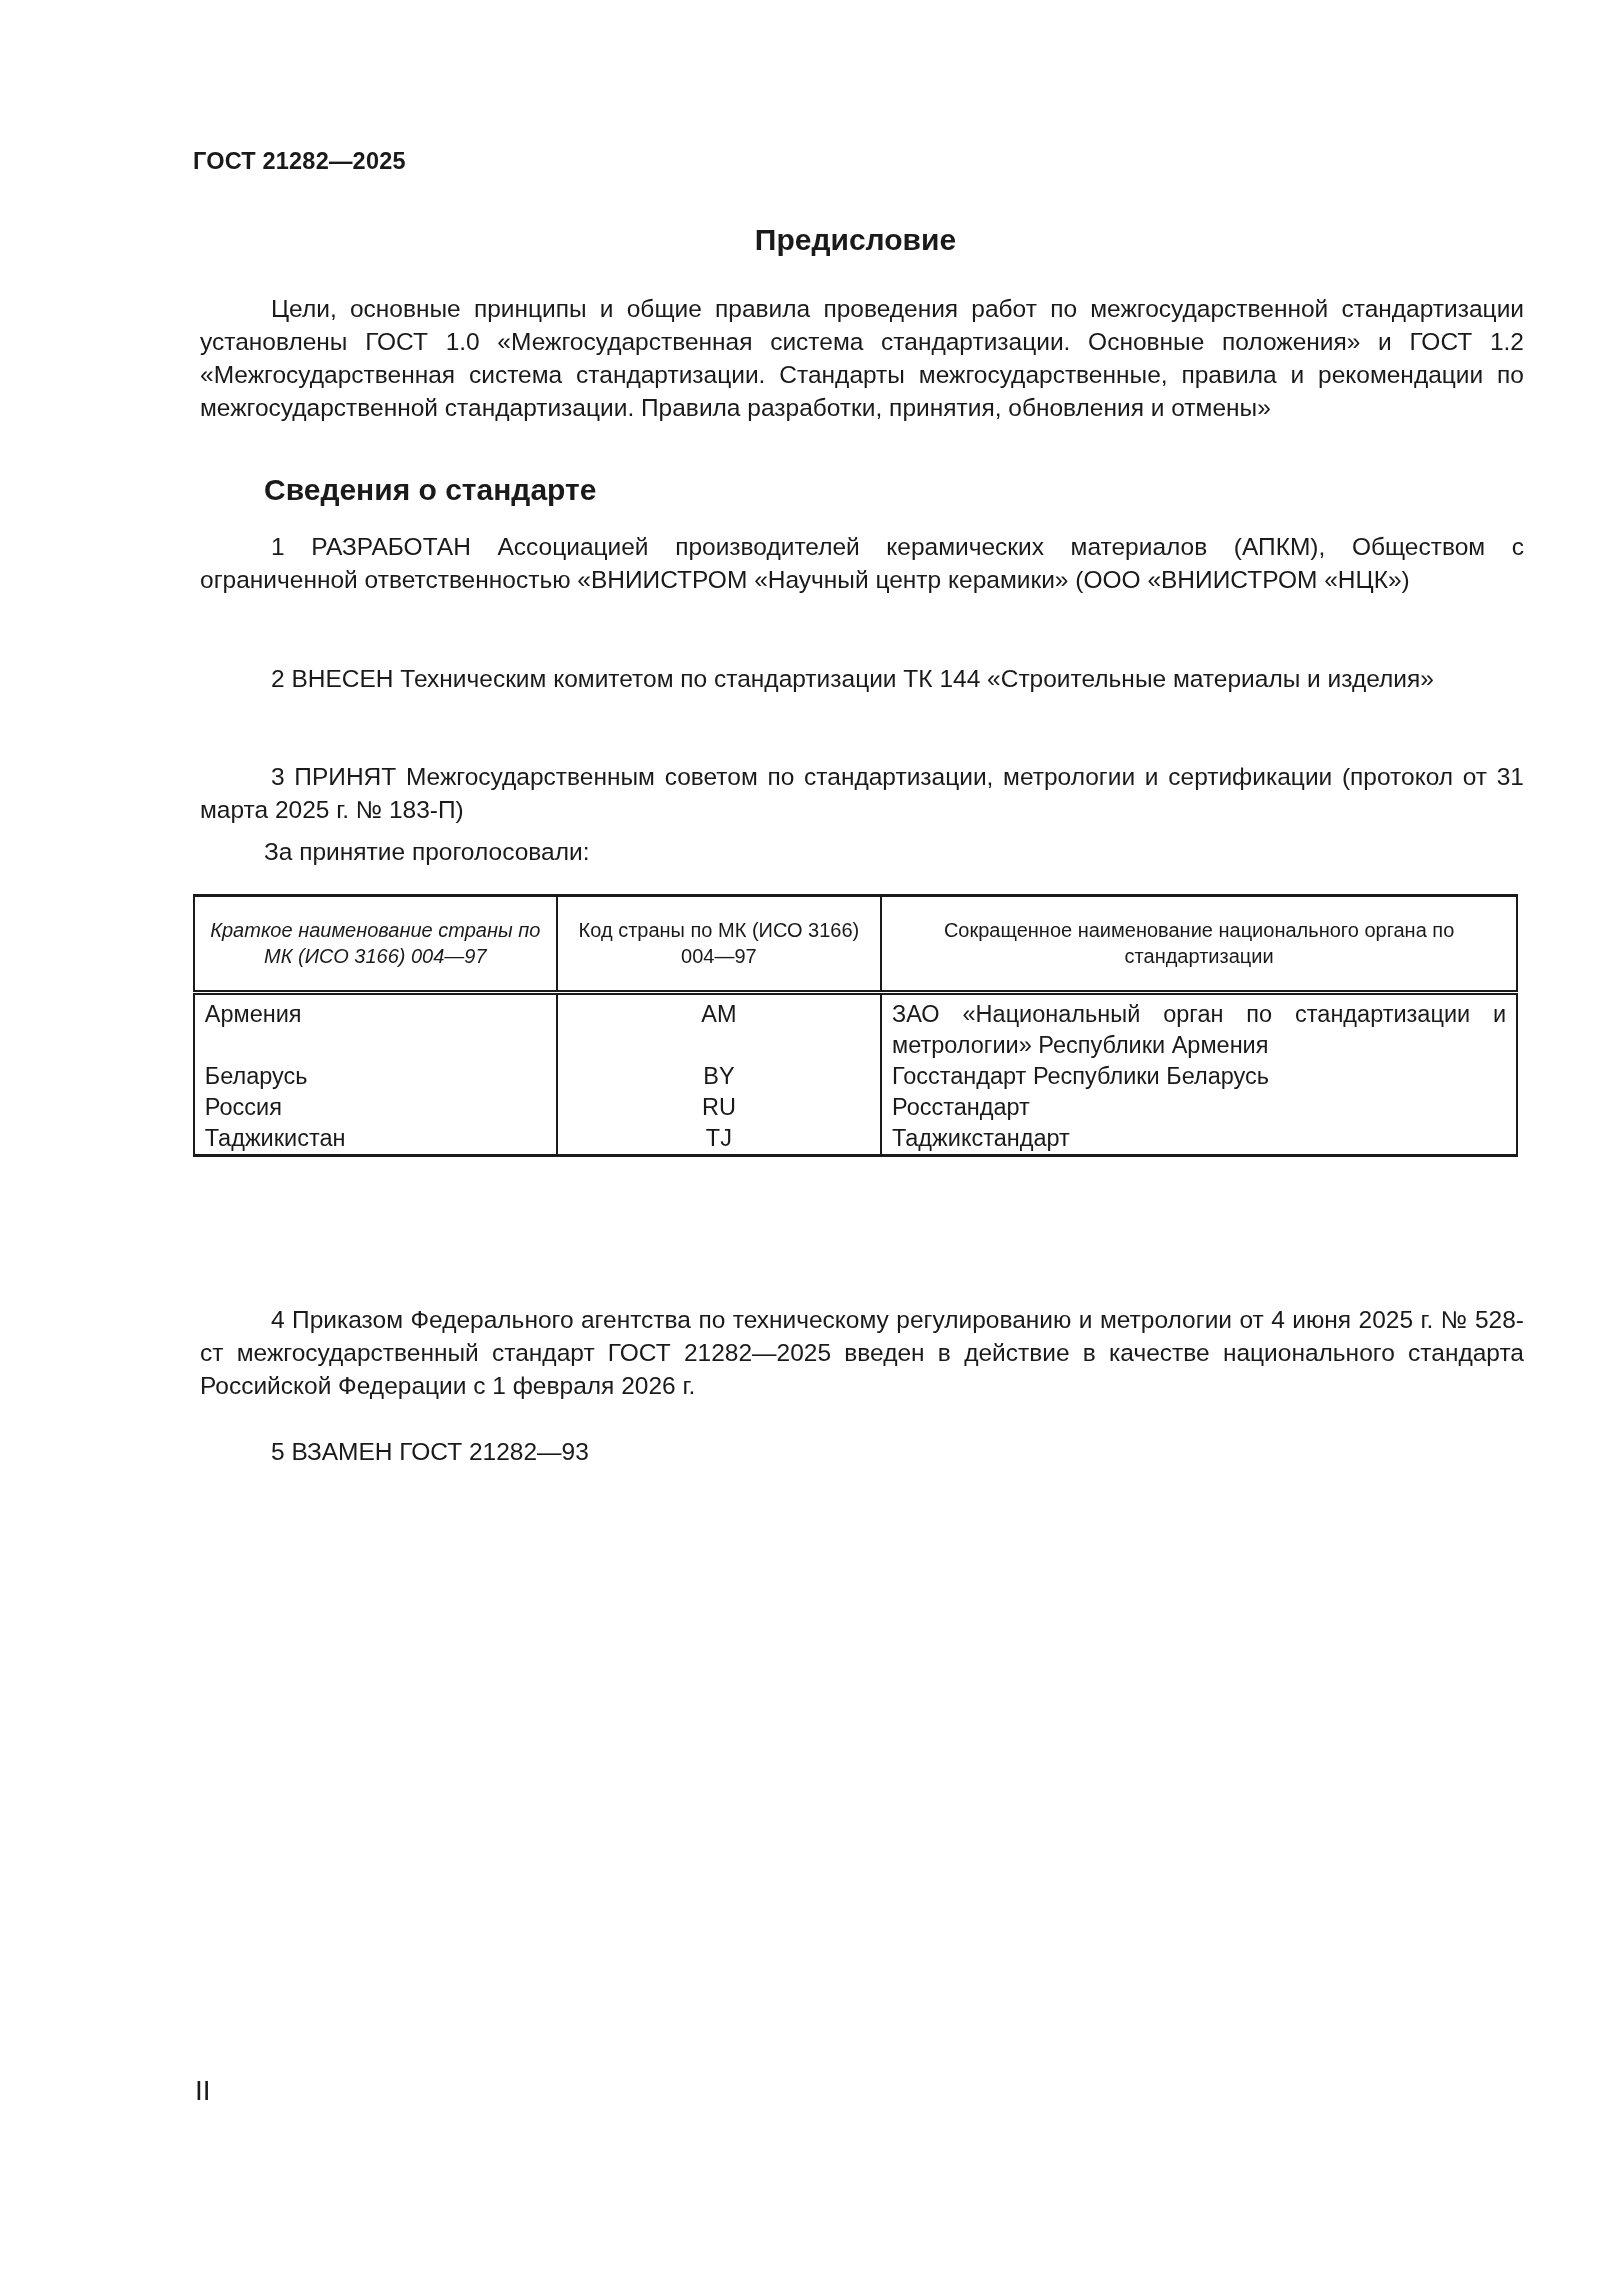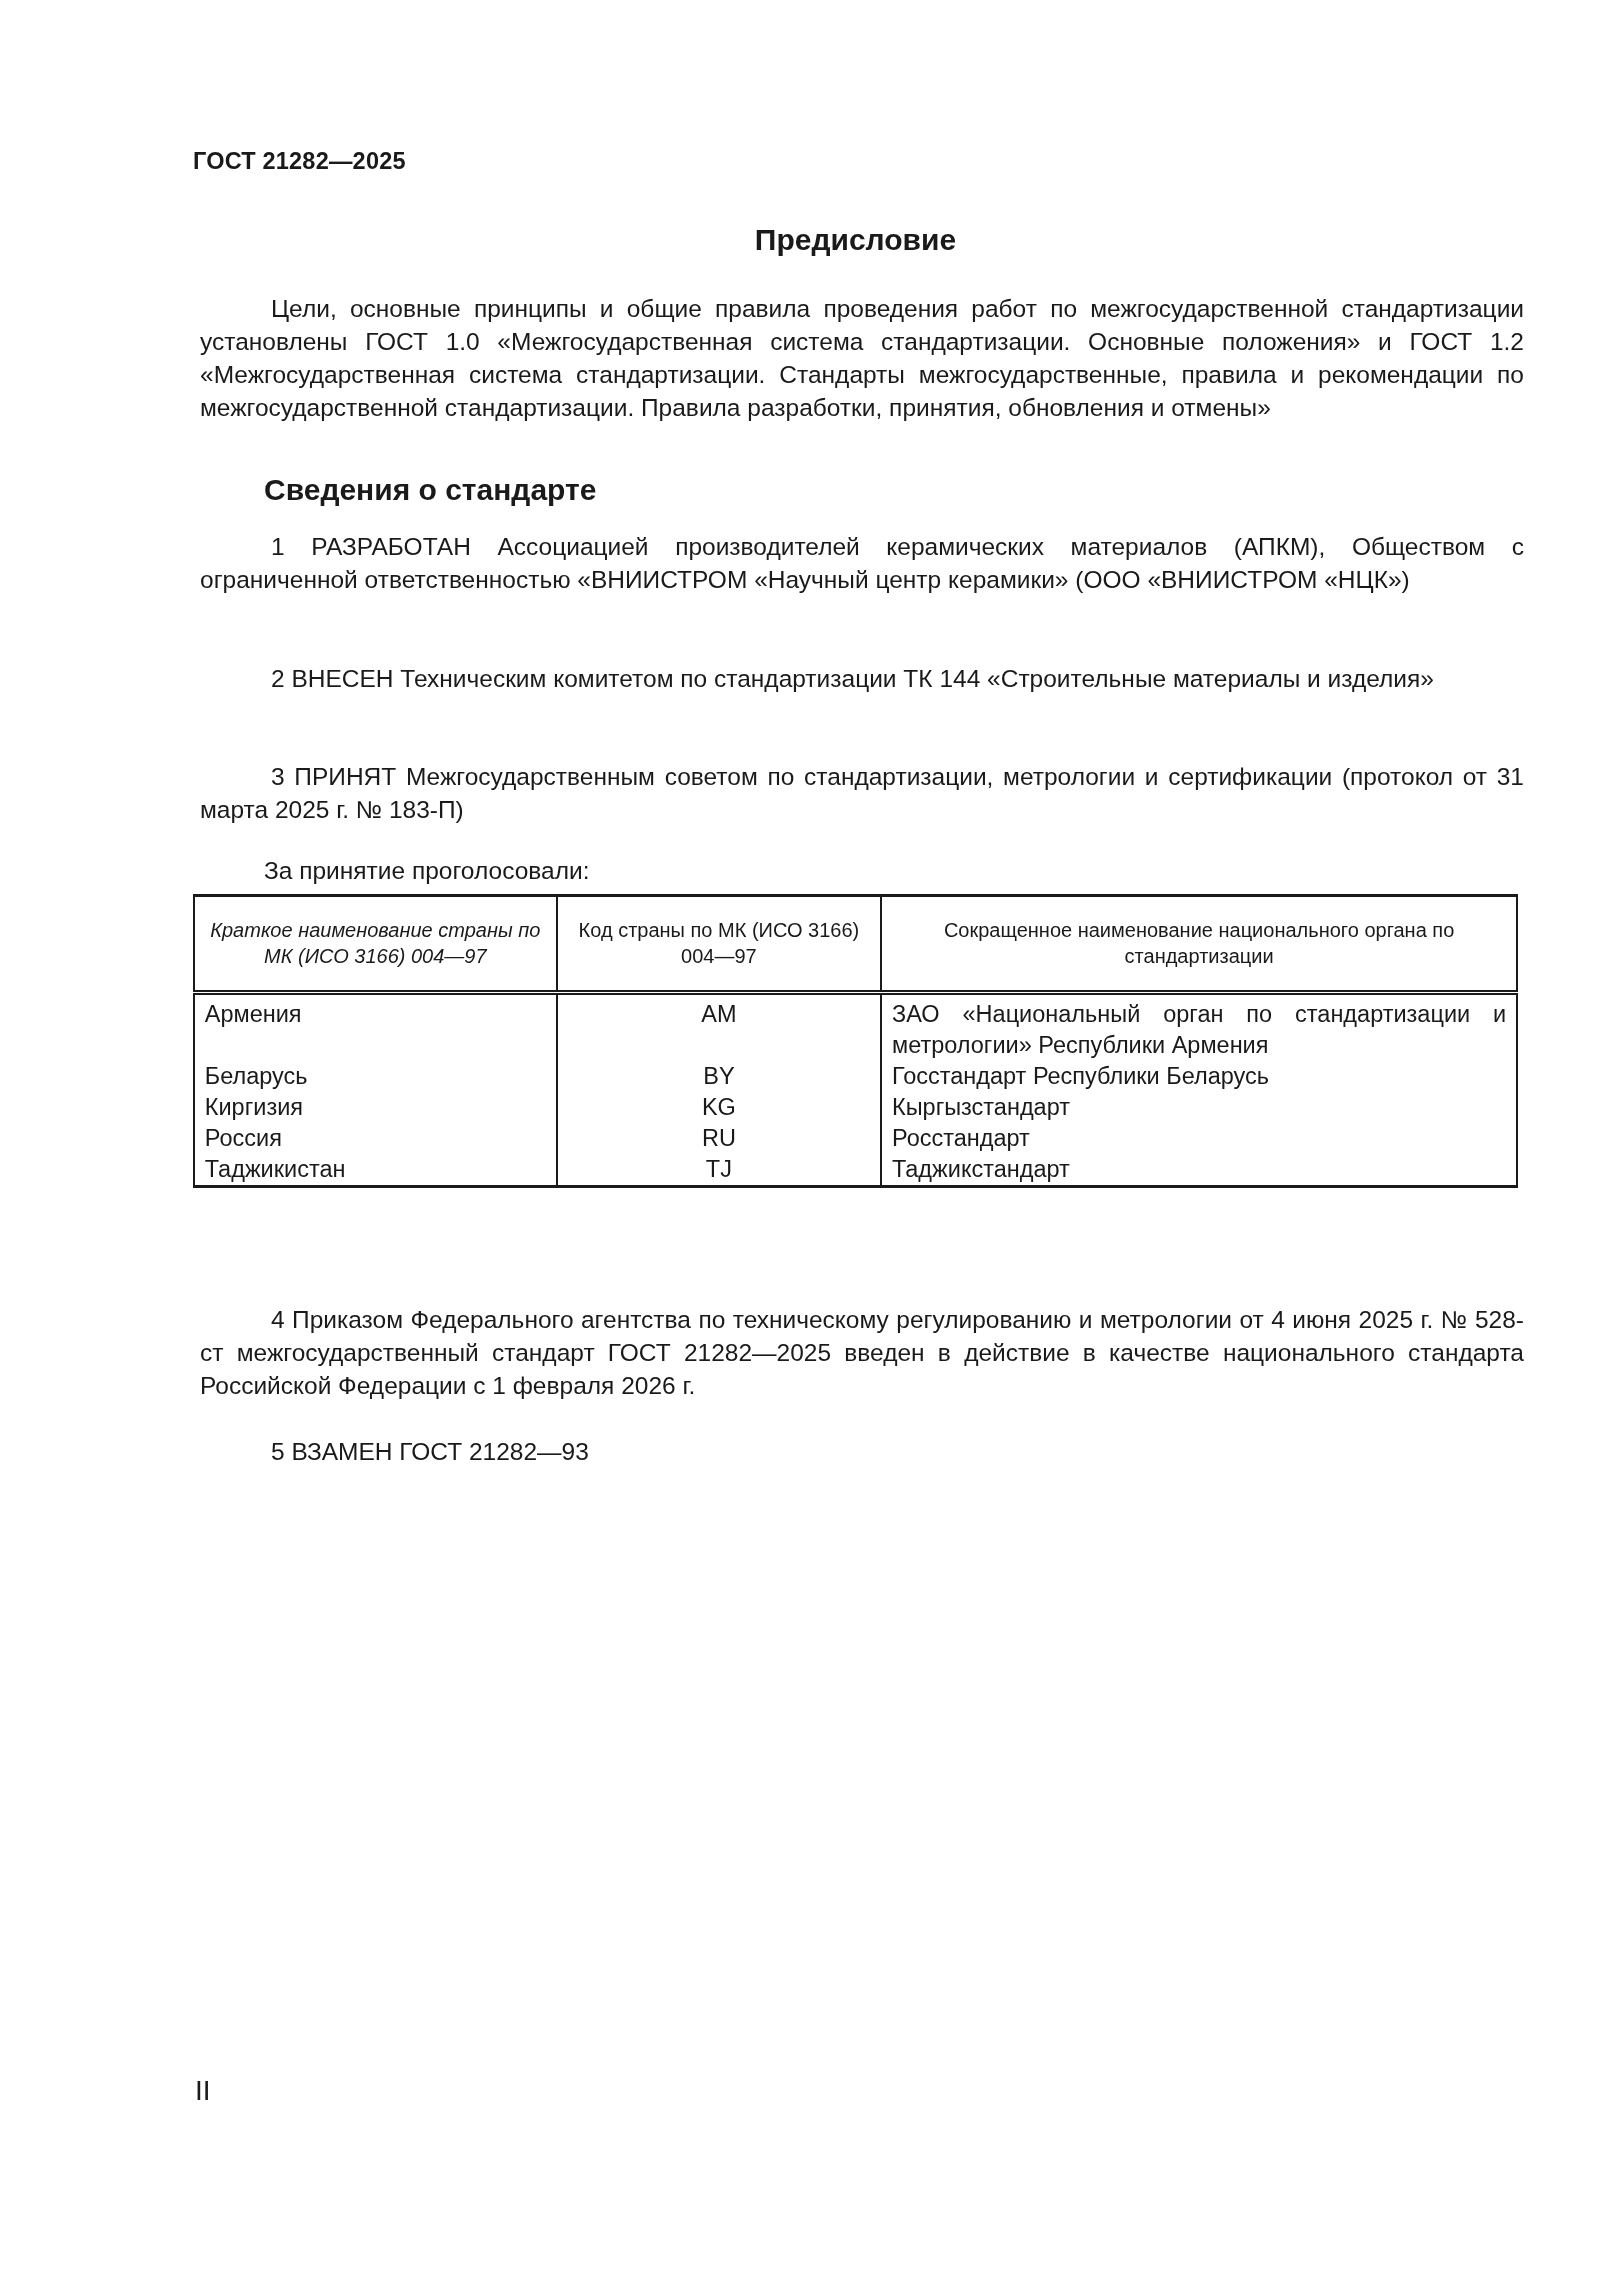--- a/index.html
+++ b/index.html
@@ -15,21 +15,21 @@
     left: 0; width: 1711px; top: 223px; text-align: center;
     font-size: 30px; font-weight: bold;
   }
   .para {
     left: 193px; width: 1324px; font-size: 24.5px; line-height: 33px;
     text-align: justify; text-indent: 71px; margin: 7px;
   }
   .subhead {
     left: 264px; font-size: 30px; font-weight: bold;
   }
-  .vote-label { left: 264px; top: 857px; font-size: 24.5px; }
+  .vote-label { left: 264px; top: 838px; font-size: 24.5px; }
   table.voters {
     position: absolute; left: 193px; top: 894px; width: 1325px;
     border-collapse: collapse; font-size: 23.5px;
     border-top: 3.9px solid #1a1a1a; border-bottom: 3.9px solid #1a1a1a;
     border-left: 2.9px solid #1a1a1a; border-right: 2.9px solid #1a1a1a;
   }
   table.voters th {
     font-weight: normal; font-size: 20px; line-height: 25.5px; height: 93px;
     vertical-align: middle; text-align: center; padding: 0 7.8px;
     border-left: 2.9px solid #1a1a1a;
@@ -78,25 +78,20 @@
       <td>Армения</td>
       <td class="code">AM</td>
       <td class="org">ЗАО «Национальный орган по стандартизации и метрологии» Республики Армения</td>
     </tr>
     <tr>
       <td>Беларусь</td>
       <td class="code">BY</td>
       <td class="org">Госстандарт Республики Беларусь</td>
     </tr>
     <tr>
-      <td>Киргизия</td>
-      <td class="code">KG</td>
-      <td class="org">Кыргызстандарт</td>
-    </tr>
-    <tr>
       <td>Россия</td>
       <td class="code">RU</td>
       <td class="org">Росстандарт</td>
     </tr>
     <tr>
       <td>Таджикистан</td>
       <td class="code">TJ</td>
       <td class="org">Таджикстандарт</td>
     </tr>
   </tbody>

